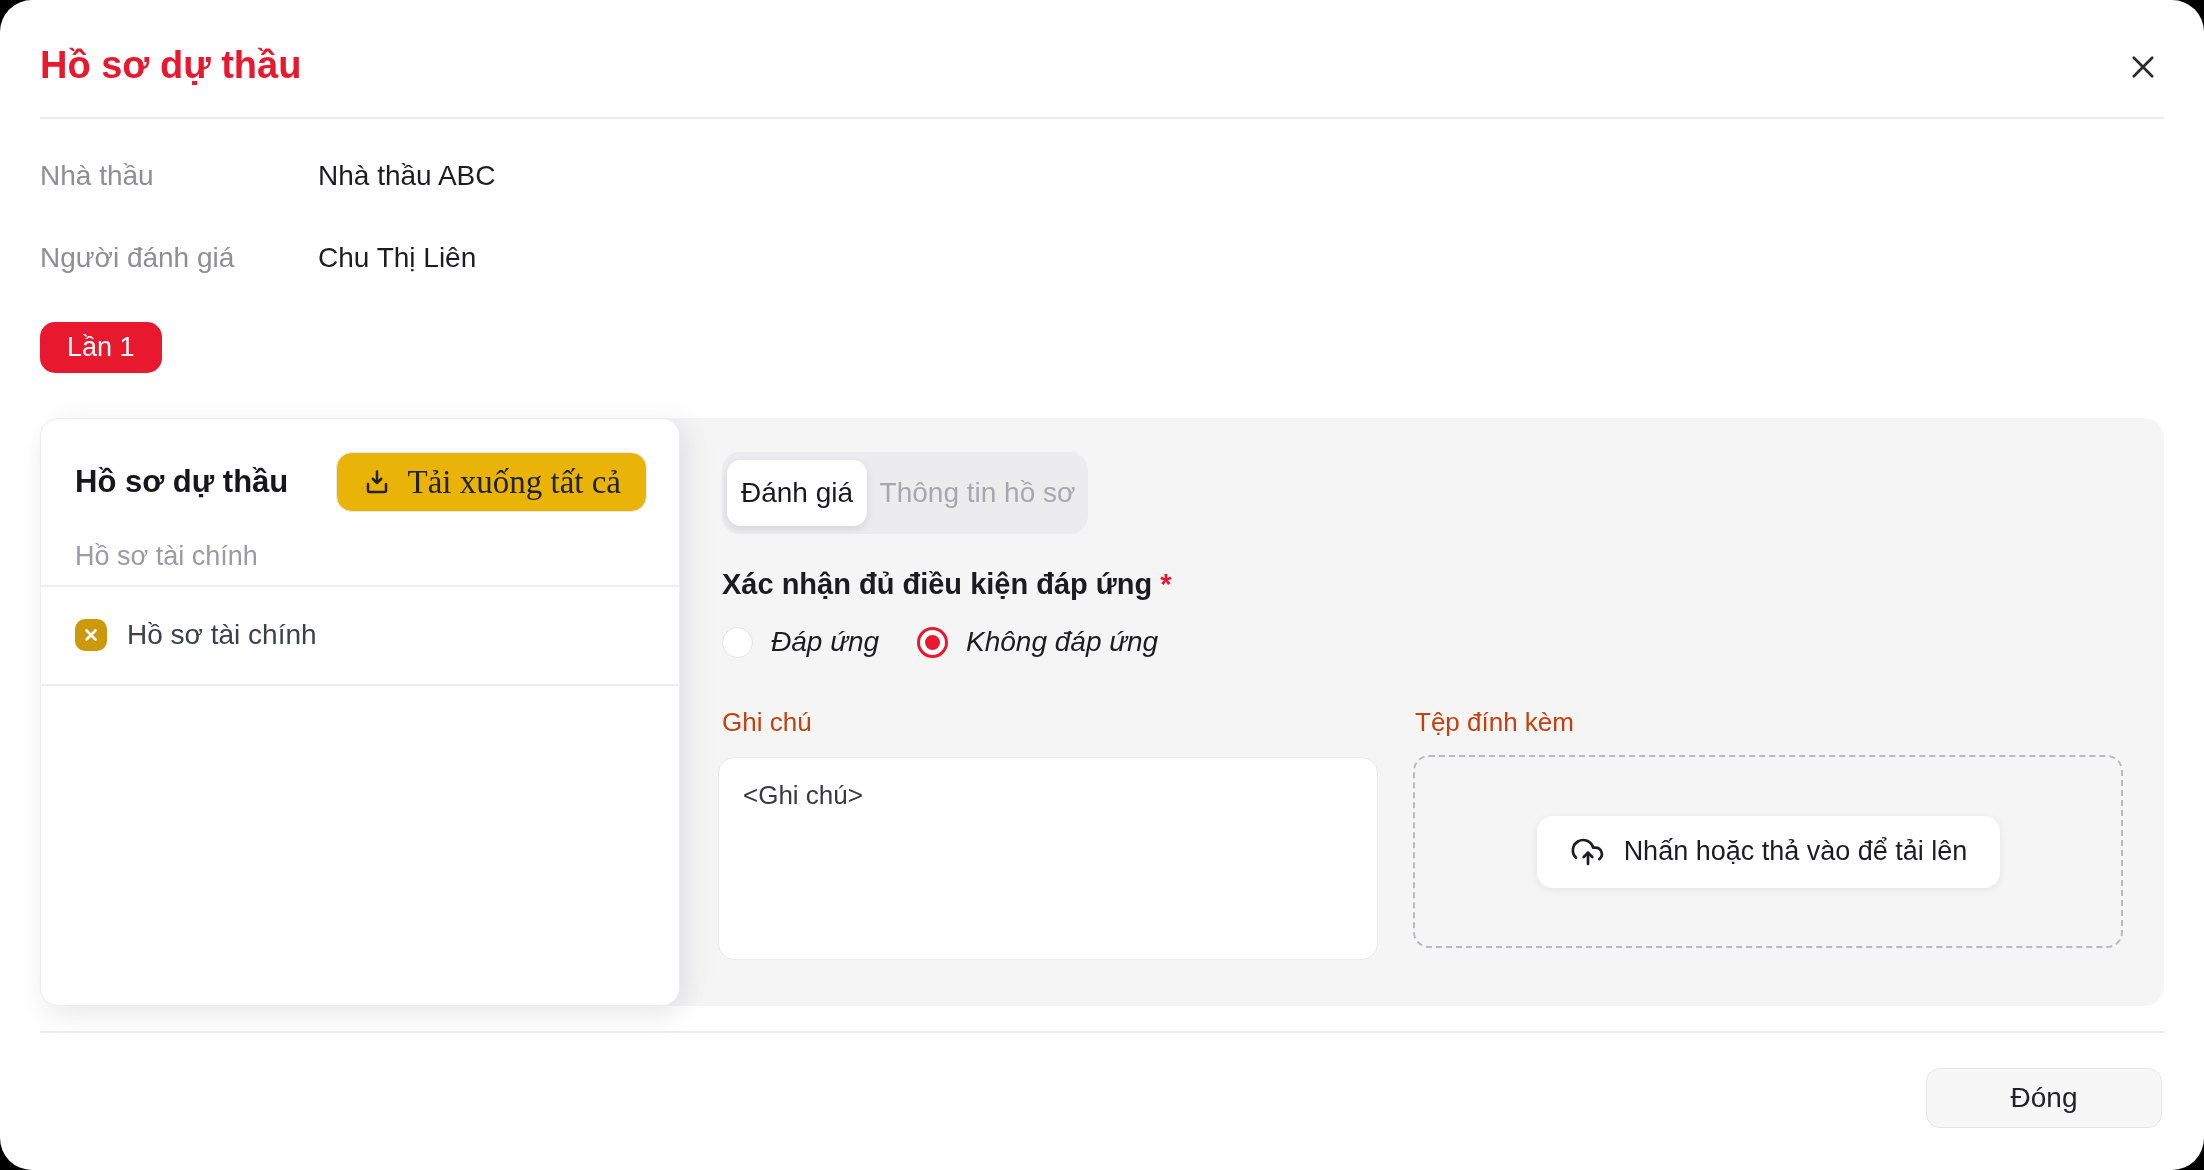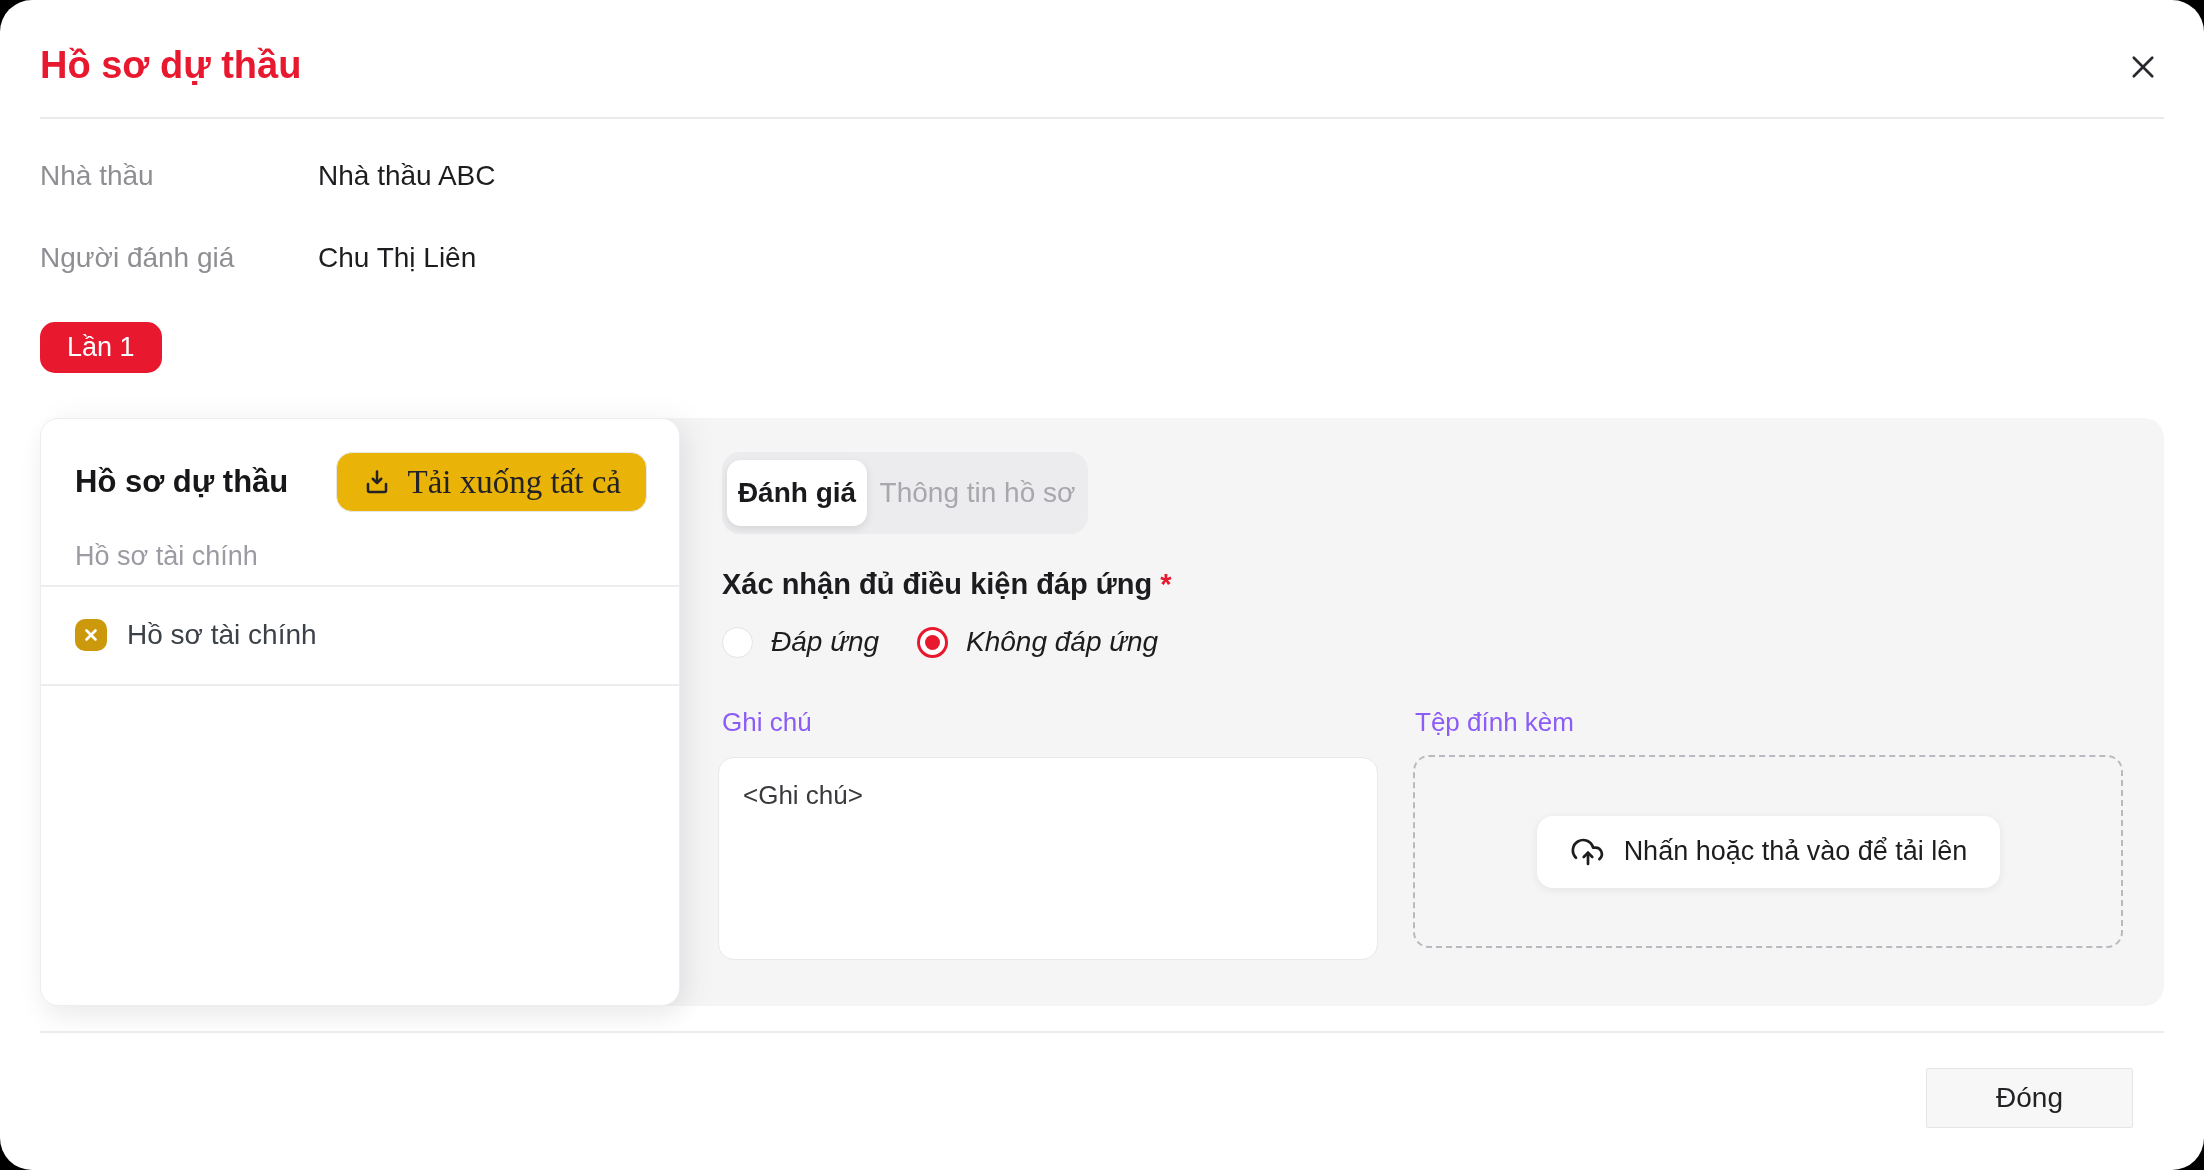--- a/index.html
+++ b/index.html
@@ -38,52 +38,52 @@
   .div-1{top:166px;} .div-2{top:265px;}
   .doc-item{position:absolute;left:0;right:0;top:167.5px;height:97px;display:flex;align-items:center;
             padding-left:34px;gap:20px;cursor:pointer;box-sizing:border-box;}
   .status-chip{width:32px;height:32px;border-radius:10px;background:#CB990B;display:flex;align-items:center;justify-content:center;flex:0 0 auto;}
   .doc-item-label{font-size:28px;font-weight:500;color:#3C4148;}
 
   
   .tabs{position:absolute;left:682px;top:34px;width:366px;height:82px;background:#ECECEE;border-radius:18px;
         display:flex;align-items:center;box-sizing:border-box;}
   .tab{display:flex;align-items:center;justify-content:center;font-size:28px;cursor:pointer;}
-  .tab.active{margin-left:5px;width:140px;height:66px;background:#fff;border-radius:14px;font-weight:700;color:#1A1A1D;
+  .tab.active{margin-left:5px;width:140px;height:66px;background:#fff;border-radius:14px;font-weight:400;color:#1A1A1D;
               box-shadow:0 3px 9px rgba(0,0,0,.10);}
   .tab.inactive{flex:1;color:#A7A7AD;}
 
   .question{position:absolute;left:682px;top:150px;font-size:29px;font-weight:600;color:#1C1C1F;}
   .req-mark{color:#E8192E;margin-left:8px;font-weight:600;}
 
   .radio-row{position:absolute;left:682px;top:204px;height:40px;display:flex;align-items:center;gap:38px;font-style:italic;}
   .radio-opt{display:flex;align-items:center;gap:18px;cursor:pointer;}
   .radio-circle{width:31px;height:31px;border-radius:50%;background:#fff;border:1.5px solid #E4E4E8;box-sizing:border-box;}
   .radio-opt.selected .radio-circle{border:3.5px solid #E8192E;display:flex;align-items:center;justify-content:center;}
   .radio-dot{width:15px;height:15px;border-radius:50%;background:#E8192E;}
   .radio-label{font-size:28px;color:#1D1D1F;}
 
-  .field-label{position:absolute;top:289px;font-size:26px;font-weight:500;color:#8b5cf6;}
+  .field-label{position:absolute;top:289px;font-size:26px;font-weight:500;color:#c2410c;}
   .note-label{left:682px;}
   .attach-label{left:1375px;}
 
   .note-area{position:absolute;left:678px;top:339px;width:660px;height:203px;box-sizing:border-box;background:#fff;
              border:1.5px solid #E9E9EC;border-radius:16px;padding:20px 24px;font-size:26px;color:#3A3A3E;
              font-family:inherit;resize:none;outline:none;line-height:1.35;}
 
   .dropzone{position:absolute;left:1373px;top:337px;width:710px;height:193px;box-sizing:border-box;
             border:2px dashed #B9B9BF;border-radius:16px;display:flex;align-items:center;justify-content:center;cursor:pointer;}
   .upload-btn{width:463px;height:72px;background:#fff;border:none;border-radius:16px;display:flex;align-items:center;
               justify-content:center;gap:17px;font-size:27px;font-weight:500;color:#1D1D20;cursor:pointer;
               box-shadow:0 2px 10px rgba(0,0,0,.07);font-family:inherit;}
 
   
   .footer-divider{position:absolute;left:40px;right:40px;top:1031px;height:2px;background:#ECECEE;}
-  .footer-close{position:absolute;left:1926px;top:1068px;width:207px;height:60px;background:#F7F7F8;
-                border:1.5px solid #E5E5E8;border-radius:2px;font-size:28px;font-weight:500;color:#232326;
+  .footer-close{position:absolute;left:1926px;top:1068px;width:236px;height:60px;background:#F7F7F8;
+                border:1.5px solid #E5E5E8;border-radius:14px;font-size:28px;font-weight:500;color:#232326;
                 display:flex;align-items:center;justify-content:center;cursor:pointer;box-sizing:border-box;
                 font-family:inherit;}
   svg{display:block;}
 </style>
 </head>
 <body>
 
 <div id="stage">
   <div class="modal">
 

